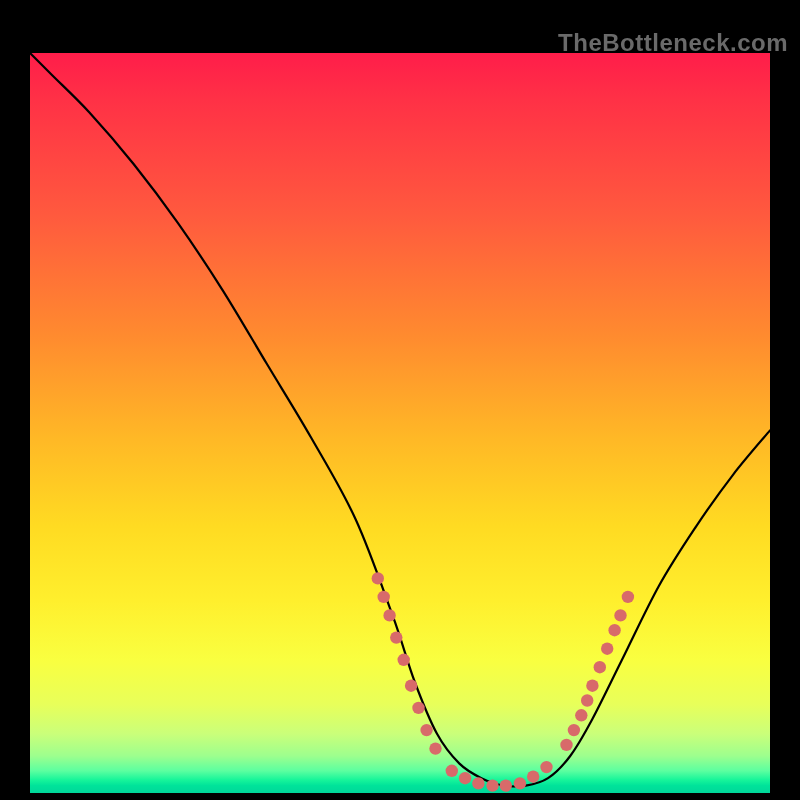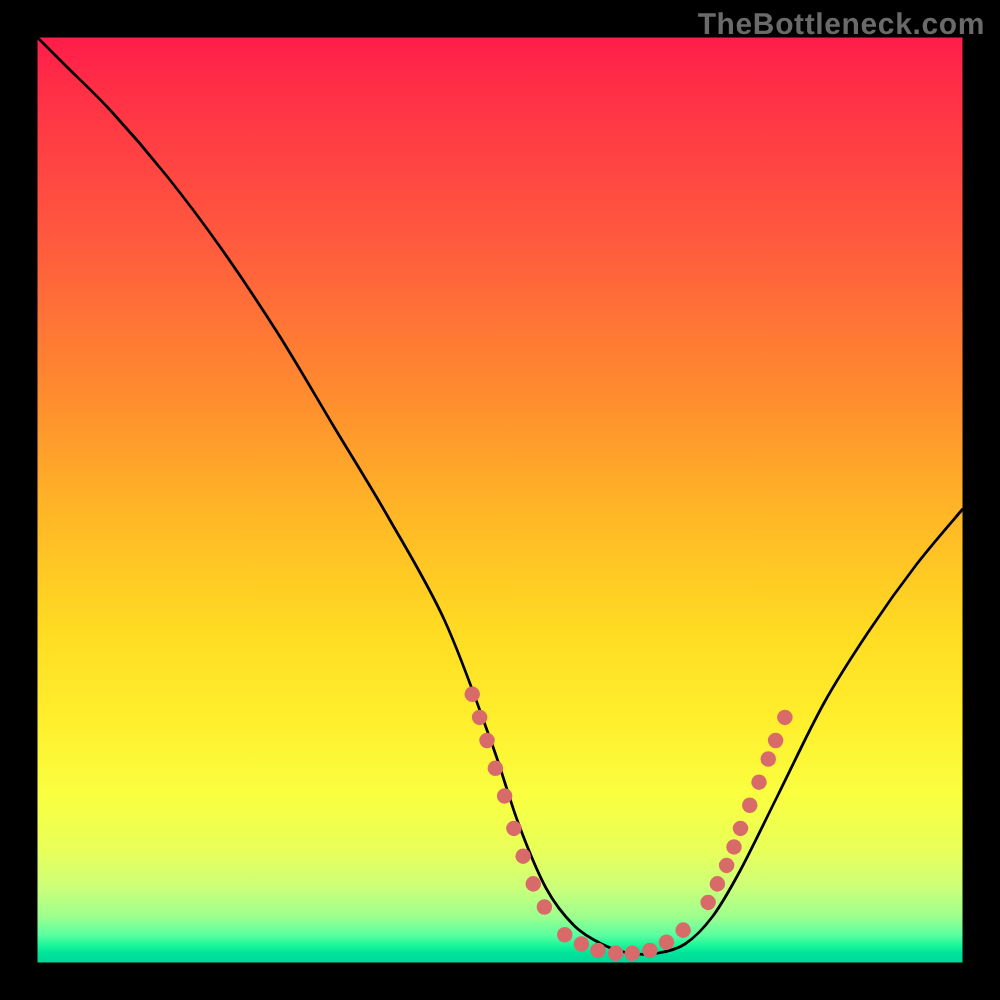--- a/index.html
+++ b/index.html
@@ -9,20 +9,21 @@
     height: 800px;
     overflow: hidden;
     background: #000;
     font-family: Arial, Helvetica, sans-serif;
   }
   .frame {
     position: relative;
     width: 800px;
     height: 571px;
     background: #000;
+    margin-top: 23px;
   }
   .watermark {
     position: absolute;
     top: 6px;
     right: 12px;
     font-size: 24px;
     font-weight: 700;
     color: #6a6a6a;
     letter-spacing: 0.5px;
     user-select: none;

